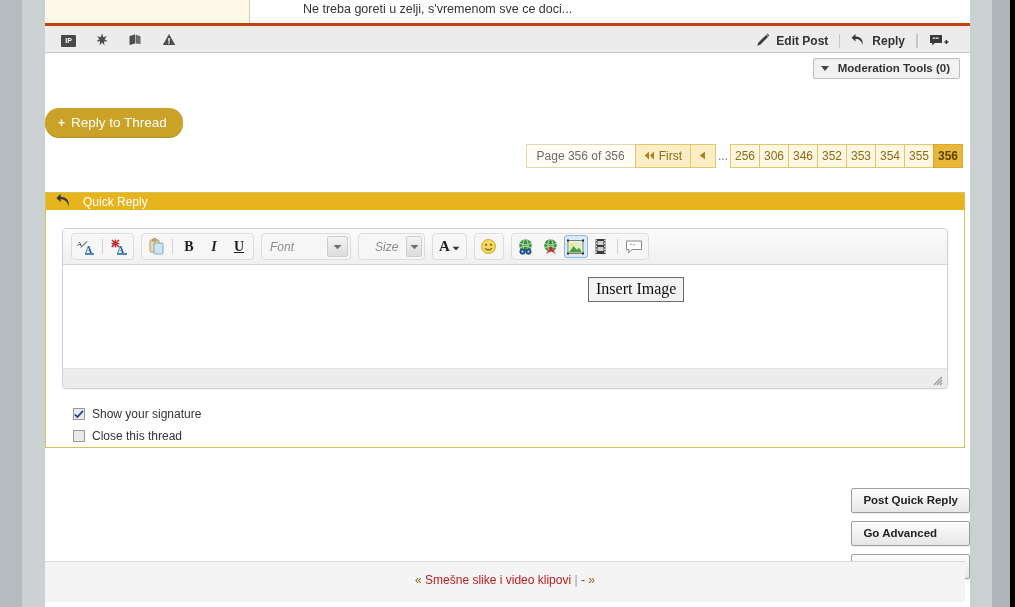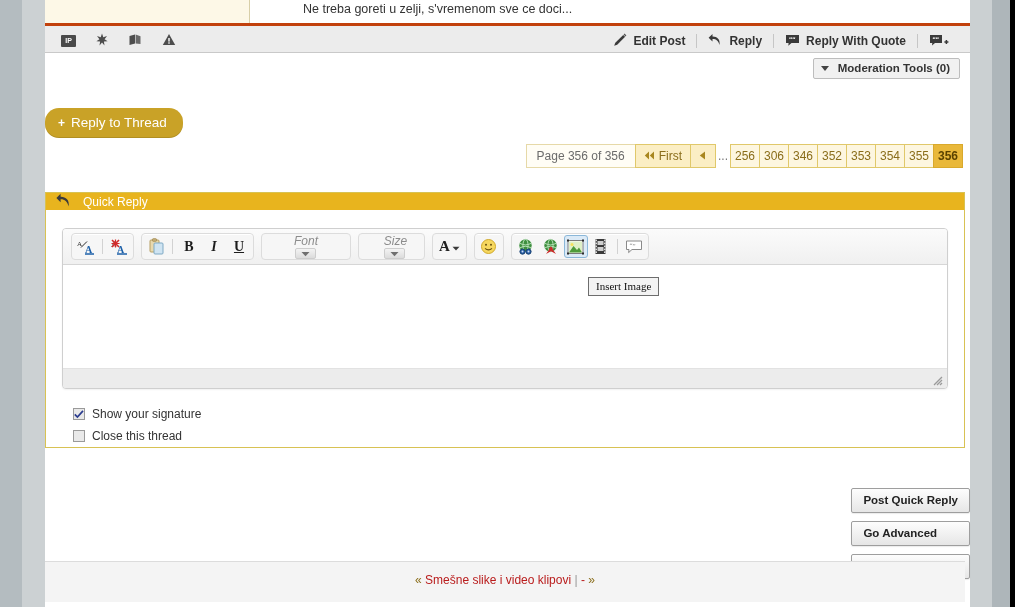--- a/index.html
+++ b/index.html
@@ -84,37 +84,37 @@
     box-shadow:0 1px 2px rgba(0,0,0,.06);overflow:hidden;}
   .ed-toolbar{height:35px;background:linear-gradient(#fbfbfb,#f0f0f0);
     border-bottom:1px solid #d6d6d6;display:flex;align-items:center;padding:0 8px;gap:7px;}
   .grp{display:flex;align-items:center;background:#f6f6f6;border:1px solid #dcdcdc;
     border-radius:4px;height:25px;padding:0 2px;gap:1px;box-shadow:0 1px 0 #fff inset;}
   .tb{width:24px;height:23px;display:flex;align-items:center;justify-content:center;
     cursor:pointer;border-radius:3px;}
   .tb.active{background:#dbeaf7;border:1px solid #8bb7d8;box-sizing:border-box;}
   .vsep{width:1px;height:15px;background:#d2d2d2;margin:0 3px;}
   .selbox{display:flex;align-items:center;justify-content:space-between;
-    background:#f6f6f6;border:1px solid #dcdcdc;border-radius:4px;height:25px;cursor:pointer;flex-direction:column;}
+    background:#f6f6f6;border:1px solid #dcdcdc;border-radius:4px;height:25px;cursor:pointer;}
   .selbox .lbl{font-style:italic;color:#8c8c8c;font-size:12px;padding:0 8px;}
   .selbox .arrow{width:19px;height:19px;margin-right:2px;background:linear-gradient(#f3f3f3,#dcdcdc);
     border:1px solid #cdcdcd;border-radius:2px;display:flex;align-items:center;justify-content:center;}
   .font-sel{width:88px;}
   .size-sel{width:57px;padding-left:8px;}
   .colorbtn{display:flex;align-items:center;gap:2px;padding:0 6px;height:25px;
     background:#f6f6f6;border:1px solid #dcdcdc;border-radius:4px;cursor:pointer;}
   .colorbtn .A{font-family:"Liberation Serif",serif;font-weight:bold;font-size:15px;color:#222;}
   .ed-area{height:103px;background:#fff;border-bottom:1px solid #e2e2e2;}
   .ed-foot{height:19px;background:#ececec;position:relative;}
   .grip{position:absolute;right:4px;bottom:2px;width:13px;height:13px;}
 
   
   .tooltip{position:absolute;left:543px;top:277px;background:#f3f3f3;
     border:1px solid #6d6d6d;padding:2px 7px 3px 7px;font-family:"Liberation Serif",serif;
-    font-size:11px;color:#111;z-index:20;white-space:nowrap;}
+    font-size:16px;color:#111;z-index:20;white-space:nowrap;}
 
   
   .checks{padding:14px 0 0 11px;}
   .ckrow{display:flex;align-items:center;gap:7px;height:22px;cursor:pointer;}
   .ckbox{width:12px;height:12px;border:1px solid #9a9a9a;background:#e9e9e9;
     box-sizing:border-box;display:flex;align-items:center;justify-content:center;}
   .ckbox.on{background:#e9e9e9;}
   .ckrow .lab{font-size:12px;color:#333;}
 
   
@@ -186,29 +186,20 @@
         <div class="pf-sep"></div>
         <div class="pf-act">
           <span>
             <svg width="15" height="14" viewBox="0 0 15 14">
               <path d="M11.5 12 C12.5 6.5 9 3.5 4.5 3.6 L4.5 1 L0.6 4.8 L4.5 8.4 L4.5 5.9 C8 5.8 10.4 7.6 11.5 12 Z" fill="#3a3a3a"></path>
             </svg>
           </span>
           <span>Reply</span>
         </div>
         <div class="pf-sep"></div>
-        <div class="pf-act">
-          <span>
-            <svg width="15" height="14" viewBox="0 0 15 14">
-              <path d="M1 2 H14 V10 H6.5 L3.3 12.8 L3.6 10 H1 Z" fill="#3a3a3a"></path>
-              <text x="4" y="8.4" font-size="6.5" fill="#fff" font-family="Liberation Serif, serif">““</text>
-            </svg>
-          </span>
-          <span>Reply With Quote</span>
-        </div>
         <div class="pf-sep"></div>
         <div class="pf-act">
           <span>
             <svg width="20" height="14" viewBox="0 0 20 14">
               <path d="M1 2 H13 V10 H6 L3 12.6 L3.3 10 H1 Z" fill="#3a3a3a"></path>
               <text x="3.6" y="8.4" font-size="6.5" fill="#fff" font-family="Liberation Serif, serif">““</text>
               <path d="M15.4 8.2 h4 v1.5 h-4 z M16.65 6.95 h1.5 v4 h-1.5 z" fill="#3a3a3a"></path>
             </svg>
           </span>
         </div>

